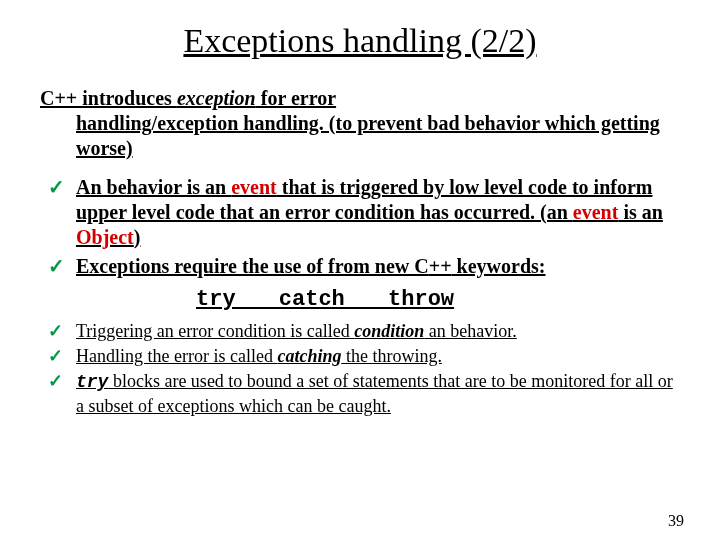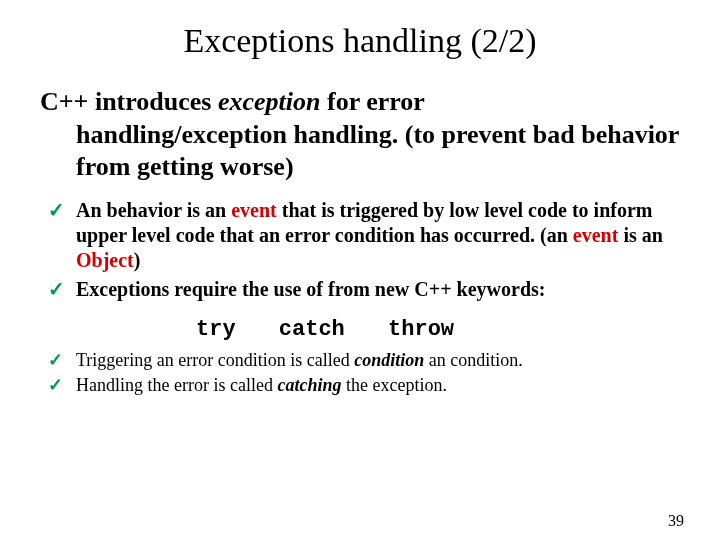--- a/index.html
+++ b/index.html
@@ -10,29 +10,30 @@
     background: #fff;
     font-family: "Times New Roman", Times, serif;
     color: #000;
   }
   .slide {
     box-sizing: border-box;
     width: 720px;
     height: 540px;
     padding: 18px 40px 10px 40px;
     position: relative;
+    text-decoration: underline;
   }
   .title {
     text-align: center;
     font-size: 34px;
     font-weight: 400;
     margin: 4px 0 26px 0;
   }
   .lead {
-    font-size: 26px;
+    font-size: 20px;
     font-weight: 700;
     line-height: 1.25;
     margin: 12px 0 14px 0;
     padding-left: 0;
   }
   .lead .em { font-style: italic; font-weight: 700; }
   .lead .indent { display: block; padding-left: 36px; }
   ul.bullets1 {
     list-style: none;
     margin: 0 0 6px 0;
@@ -56,21 +57,21 @@
     font-size: 20px;
   }
   .red { color: #d40000; }
   .kw-line {
     display: block;
     font-family: "Courier New", Courier, monospace;
     font-weight: 700;
     font-size: 22px;
     padding-left: 120px;
     word-spacing: 30px;
-    margin-top: 14px;
+    margin-top: 7px;
   }
   ul.bullets2 {
     list-style: none;
     margin: 2px 0 0 0;
     padding: 0;
   }
   ul.bullets2 > li {
     position: relative;
     padding-left: 36px;
     font-size: 18px;
@@ -99,36 +100,39 @@
 </style>
 </head>
 <body>
 
 <div class="slide">
 
   <div class="title">Exceptions handling (2/2)</div>
 
   <p class="lead">
     <span>C++ introduces </span><span class="em">exception</span><span> for error</span>
-    <span class="indent">handling/exception handling.  (to prevent bad behavior from getting worse)</span>
+    <span class="indent">handling/exception handling.  (to prevent bad behavior which getting worse)</span>
   </p>
 
   <ul class="bullets1">
     <li>
       <span>An behavior is an </span><span class="red">event</span><span> that is triggered by low level code to inform upper level code that an error condition has occurred. (an </span><span class="red">event</span><span> is an </span><span class="red">Object</span><span>)</span>
     </li>
     <li>
       <span>Exceptions require the use of from new C</span><span>++</span><span> keywords:</span>
       <span class="kw-line">try catch throw</span>
     </li>
   </ul>
 
   <ul class="bullets2">
     <li>
-      <span>Triggering an error condition is called </span><span class="bi">condition</span><span> an condition.</span>
+      <span>Triggering an error condition is called </span><span class="bi">condition</span><span> an behavior.</span>
     </li>
     <li>
-      <span>Handling the error is called </span><span class="bi">catching</span><span> the exception.</span>
+      <span>Handling the error is called </span><span class="bi">catching</span><span> the throwing.</span>
+    </li>
+    <li>
+      <span class="mono-bi">try</span><span> blocks are used to bound a set of statements that are to be monitored for all or a subset of exceptions which can be caught.</span>
     </li>
   </ul>
 
   <div class="pagenum">39</div>
 </div>
 
 </body></html>

